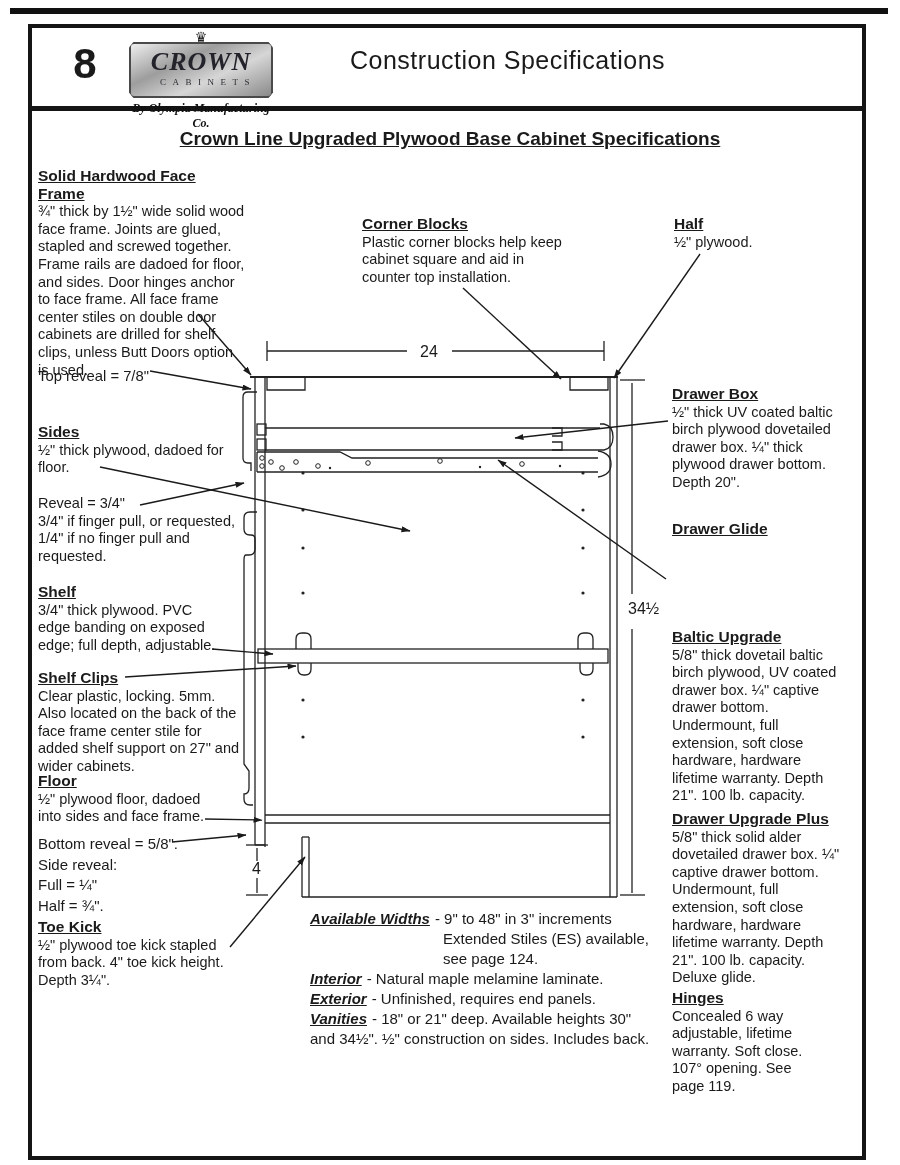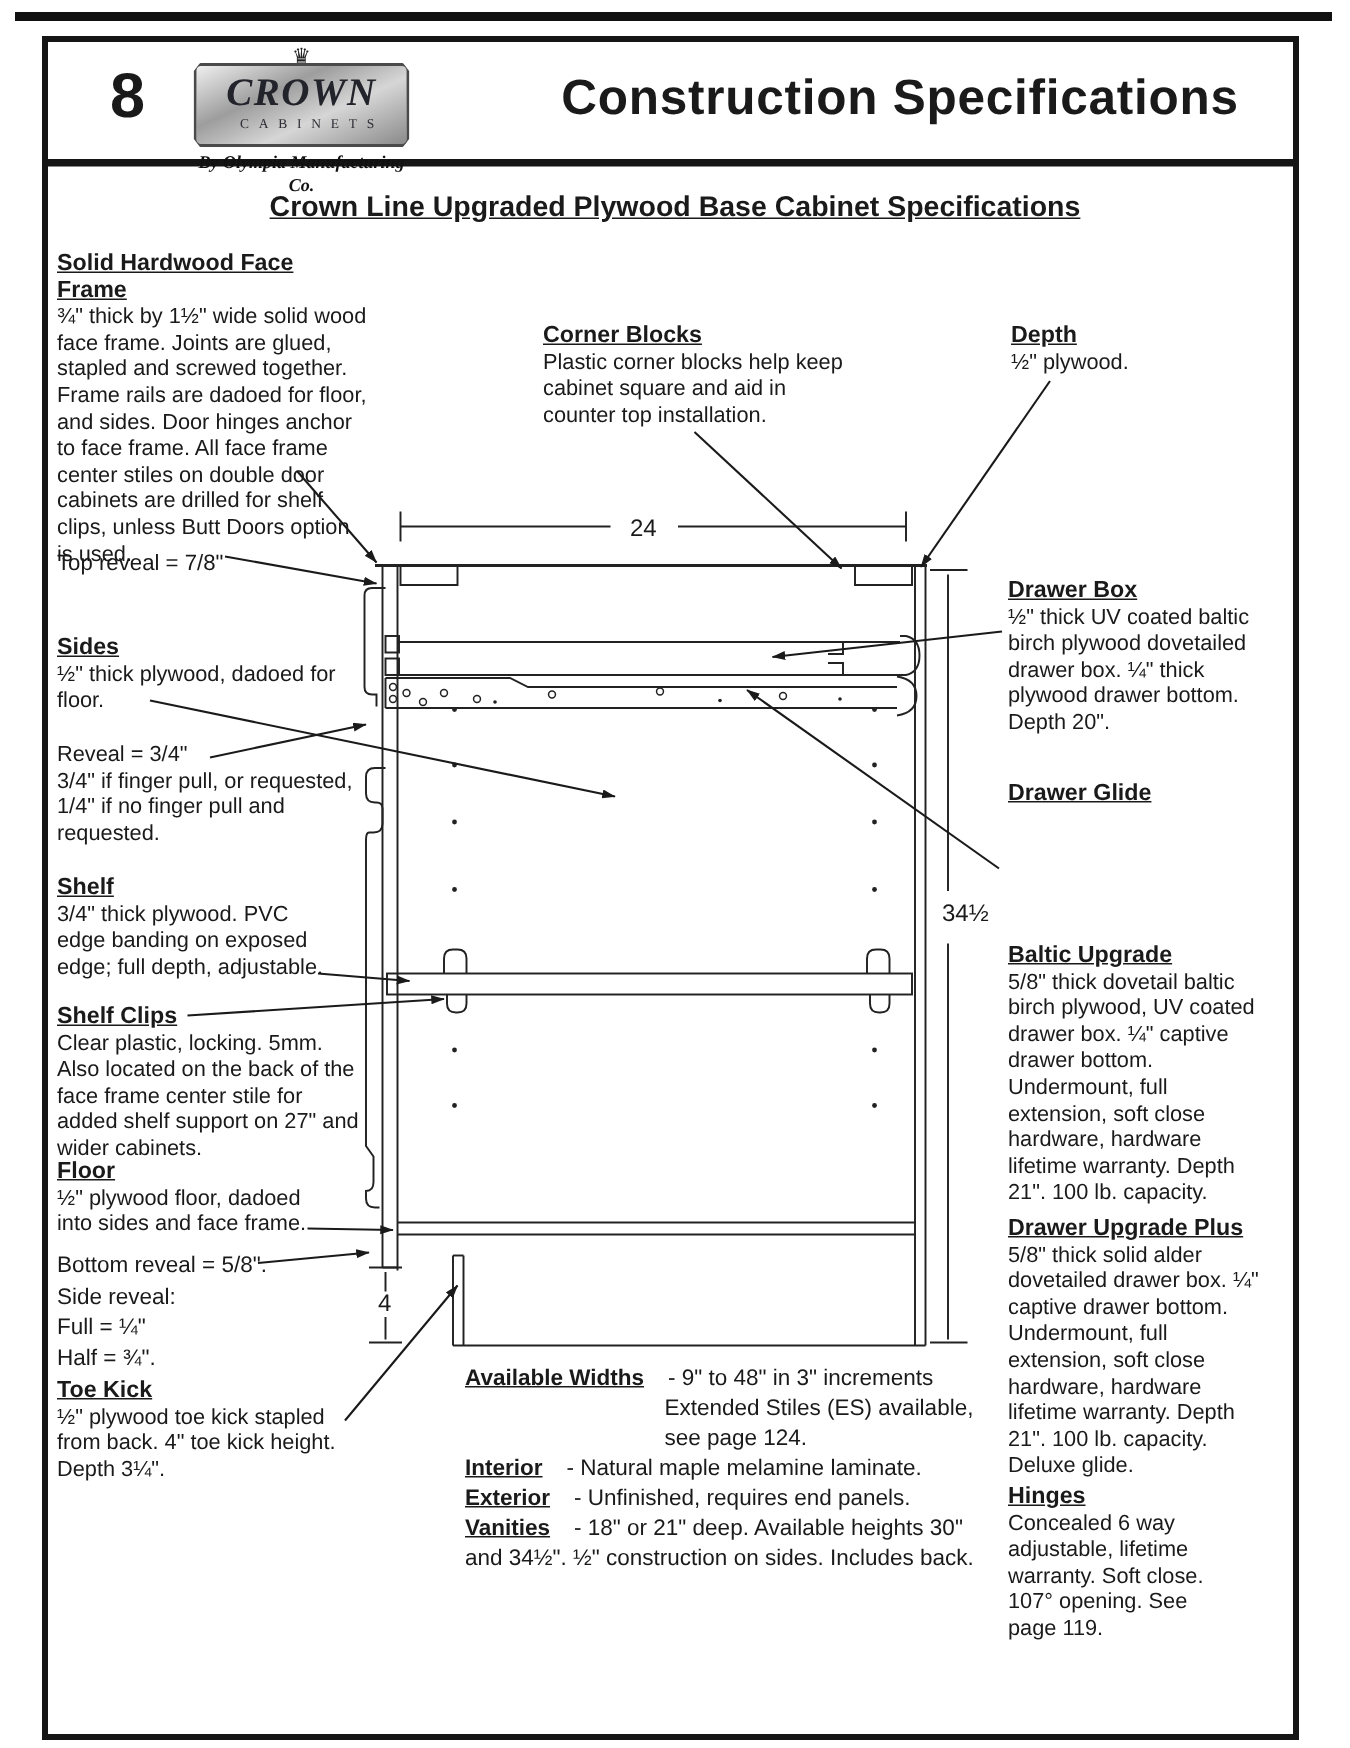--- a/index.html
+++ b/index.html
@@ -2,21 +2,21 @@
 <html><head>
 <meta charset="utf-8">
 <style>
   html,body{margin:0;padding:0;background:#fff;}
   #page{position:relative;width:900px;height:1165px;background:#fff;overflow:hidden;
         font-family:"Liberation Sans", sans-serif;color:#1a1a1a;}
   .edge{position:absolute;left:10px;top:8px;width:878px;height:6px;background:#111;}
   .frame{position:absolute;left:28px;top:24px;width:830px;height:1128px;border:4px solid #151515;}
   .hdr-div{position:absolute;left:30px;top:106px;width:834px;height:5px;background:#151515;}
   .pagenum{position:absolute;left:55px;top:40px;width:60px;font-size:42px;font-weight:bold;text-align:center;}
-  .main-title{position:absolute;left:350px;top:46px;width:500px;font-size:33px;font-weight:bold;text-align:center;letter-spacing:.5px;}
+  .main-title{position:absolute;left:350px;top:46px;width:500px;font-size:25px;font-weight:normal;text-align:left;letter-spacing:.5px;}
   
   .logo{position:absolute;left:126px;top:32px;width:150px;text-align:center;}
   .crown-glyph{position:absolute;left:0;right:0;top:-2px;font-size:14px;line-height:14px;color:#222;}
   .plaque{position:relative;margin:10px auto 0;width:140px;height:52px;
           background:linear-gradient(155deg,#efefef 0%,#9d9d9d 35%,#d6d6d6 62%,#8a8a8a 100%);
           border:2px solid #4a4a4a;border-radius:5px;
           clip-path:polygon(3% 0,97% 0,100% 10%,100% 90%,97% 100%,3% 100%,0 90%,0 10%);}
   .plaque .brand{font-family:"Liberation Serif",serif;font-weight:bold;font-size:26px;line-height:30px;
                  color:#23232b;letter-spacing:1px;margin-top:3px;font-style:italic;}
   .plaque .brandsub{font-family:"Liberation Serif",serif;font-size:9px;letter-spacing:6.5px;
@@ -30,21 +30,21 @@
   .single{position:absolute;font-size:14.8px;}
   svg{position:absolute;left:0;top:0;}
   svg .ln{stroke:#222;stroke-width:1.3;fill:none;}
   svg .thk{stroke:#222;stroke-width:2;fill:none;}
   svg .ldr{stroke:#1a1a1a;stroke-width:1.4;fill:none;}
   svg text{font-family:"Liberation Sans",sans-serif;font-size:16px;fill:#1a1a1a;}
   svg .dot{fill:#222;stroke:none;}
   svg .hole{fill:#fff;stroke:#222;stroke-width:1;}
   
   .fline{position:absolute;font-size:15px;}
-  .flabel{font-weight:bold;text-decoration:underline;margin-right:16px;}
+  .flabel{font-weight:bold;text-decoration:underline;margin-right:5px;font-style:italic;}
 </style>
 </head>
 <body>
 
 <div id="page">
 
   <div class="edge"></div>
   <div class="frame"></div>
   <div class="hdr-div"></div>
 
@@ -104,21 +104,21 @@
     <div class="h">Toe Kick</div>
     <div>½" plywood toe kick stapled from back. 4" toe kick height. Depth 3¼".</div>
   </div>
 
   <div class="sec" style="left:362px;top:215px;width:212px">
     <div class="h">Corner Blocks</div>
     <div>Plastic corner blocks help keep cabinet square and aid in counter top installation.</div>
   </div>
 
   <div class="sec" style="left:674px;top:215px;width:180px">
-    <div class="h">Depth</div>
+    <div class="h">Half</div>
     <div>½" plywood.</div>
   </div>
 
   <div class="sec" style="left:672px;top:385px;width:168px">
     <div class="h">Drawer Box</div>
     <div>½" thick UV coated baltic birch plywood dovetailed drawer box. ¼" thick plywood drawer bottom. Depth 20".</div>
   </div>
 
   <div class="sec" style="left:672px;top:520px;width:178px">
     <div class="h">Drawer Glide</div>

